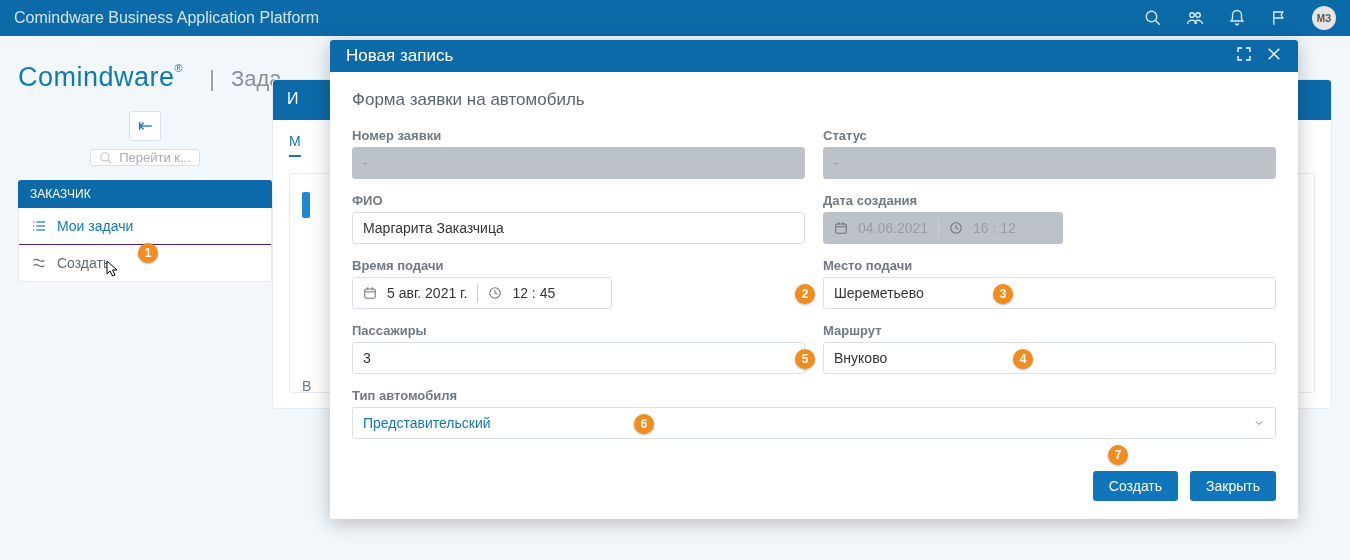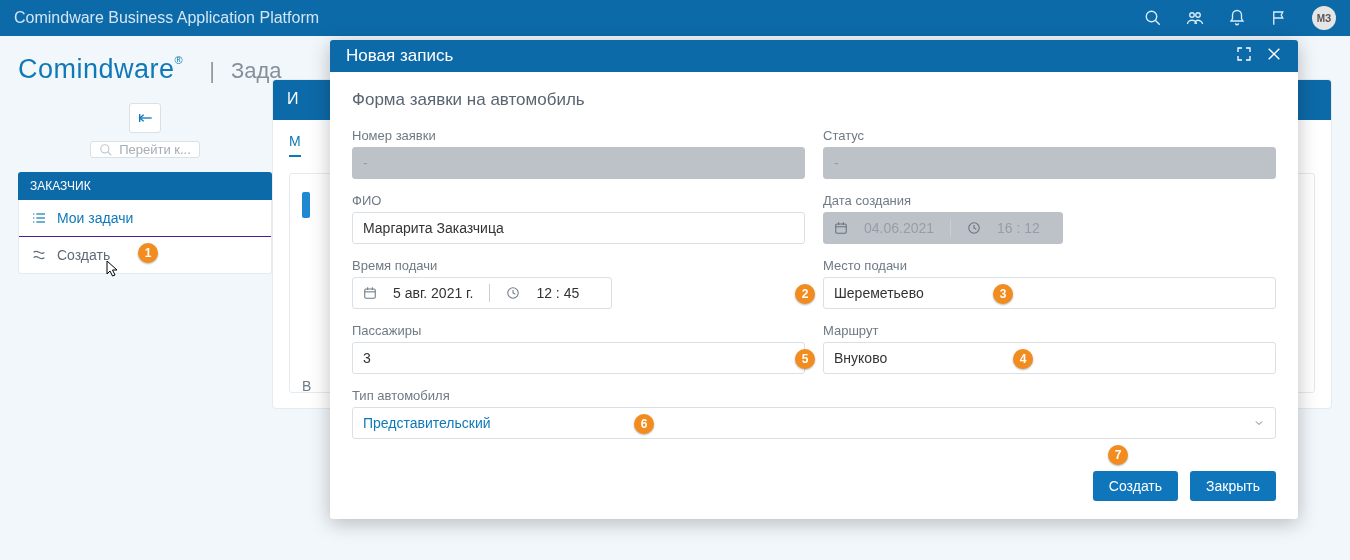--- a/index.html
+++ b/index.html
@@ -4,21 +4,21 @@
   <style>
     * { margin:0; padding:0; box-sizing:border-box; font-family:"Segoe UI",Arial,sans-serif; }
     body { width:1350px; height:560px; overflow:hidden; background:#f2f7fb; position:relative; }
     .topbar { height:36px; background:#0d6aa8; display:flex; align-items:center; padding:0 14px; color:#fff; }
     .topbar-title { font-size:16px; font-weight:400; color:#e7f3fd; opacity:.9; }
     .topbar-right { margin-left:auto; display:flex; gap:24px; align-items:center; }
     .topbar-right .ico { width:18px; height:18px; display:flex; align-items:center; justify-content:center; }
     .topbar-right svg { width:18px; height:18px; fill:none; stroke:#d9ecf9; stroke-width:1.8; }
     .avatar { width:24px; height:24px; border-radius:50%; background:#e5e5e5; color:#555; font-size:10px; font-weight:600; display:flex; align-items:center; justify-content:center; }
     .body-row { display:flex; height:calc(100% - 36px); }
-    .sidebar { width:272px; padding:18px 0 0 18px; }
+    .sidebar { width:272px; padding:26px 0 0 18px; }
     .brand-row { display:flex; align-items:baseline; gap:16px; margin-bottom:18px; }
     .brand { font-size:27px; color:#0f79b8; font-weight:300; letter-spacing:.5px; }
     .brand sup { font-size:11px; vertical-align:top; }
     .brand-sep { color:#999; font-size:22px; font-weight:300; margin-left:10px; }
     .brand-sub { font-size:22px; color:#878f99; font-weight:300; }
     .nav-top { display:flex; gap:8px; align-items:center; margin-bottom:14px;flex-direction:column; }
     .nav-back { width:32px; height:30px; border:1px solid #d9e0e6; background:#fff; border-radius:3px; display:flex; align-items:center; justify-content:center; }
     .nav-back svg { width:16px; height:14px; stroke:#0f79b8; stroke-width:2; fill:none; }
     .nav-search { flex:1; height:30px; border:1px solid #d9e0e6; border-radius:3px; background:#fff; display:flex; align-items:center; padding:0 8px; gap:6px; }
     .nav-search svg { width:14px; height:14px; stroke:#c3cad2; fill:none; stroke-width:2; }
@@ -41,24 +41,24 @@
     .overlay { position:absolute; inset:0; background:rgba(0,0,0,0); }
     .modal { position:absolute; top:40px; left:330px; width:968px; background:#fff; box-shadow:0 4px 20px rgba(0,0,0,.25); border-radius:3px; overflow:hidden; }
     .modal-header { background:#0d6aa8; height:32px; display:flex; align-items:center; padding:0 16px; color:#fff; }
     .modal-title { font-size:17px; font-weight:400; }
     .modal-header-actions { margin-left:auto; display:flex; gap:14px; }
     .modal-header-actions svg { width:16px; height:16px; stroke:#fff; fill:none; stroke-width:2; cursor:pointer; }
     .modal-body { padding:18px 22px 14px; }
     .form-title { font-size:17px; color:#5a6570; margin-bottom:18px; }
     .form-row { display:flex; gap:18px; margin-bottom:14px; }
     .form-field { flex:1; position:relative; }
-    .label { font-size:13px; color:#6f7a85; margin-bottom:4px; display:block; }
+    .label { font-size:13px; color:#6f7a85; margin-bottom:4px; display:block;font-weight:bold; }
     .input { width:100%; height:32px; border:1px solid #d9e0e6; border-radius:3px; padding:0 10px; font-size:14px; color:#333; background:#fff; display:flex; align-items:center; }
     .input.locked { background:#bcc2c8; border-color:#bcc2c8; color:#969da4; }
-    .dt { gap:16px; }
+    .dt { gap:10px; }
     .dt .sep { width:1px; height:18px; background:#c7ced5; }
     .dt svg { width:14px; height:14px; stroke:#6f7a85; fill:none; stroke-width:1.8; }
     .dt.locked svg { stroke:#6a727a; }
     .dropdown { justify-content:space-between; }
     .dropdown-val { color:#0f79b8; }
     .dropdown svg { width:12px; height:12px; stroke:#6f7a85; fill:none; stroke-width:2; }
     .modal-footer { display:flex; justify-content:flex-end; gap:12px; padding:4px 22px 18px; position:relative; }
     .btn { height:30px; padding:0 16px; background:#1076bc; color:#fff; border:none; border-radius:3px; font-size:14px; cursor:pointer; }
     .callout { position:absolute; width:20px; height:20px; border-radius:50%; background:#f28c1e; color:#fff; font-size:12px; font-weight:600; display:flex; align-items:center; justify-content:center; box-shadow:0 1px 2px rgba(0,0,0,.3); z-index:20; }
   </style>

